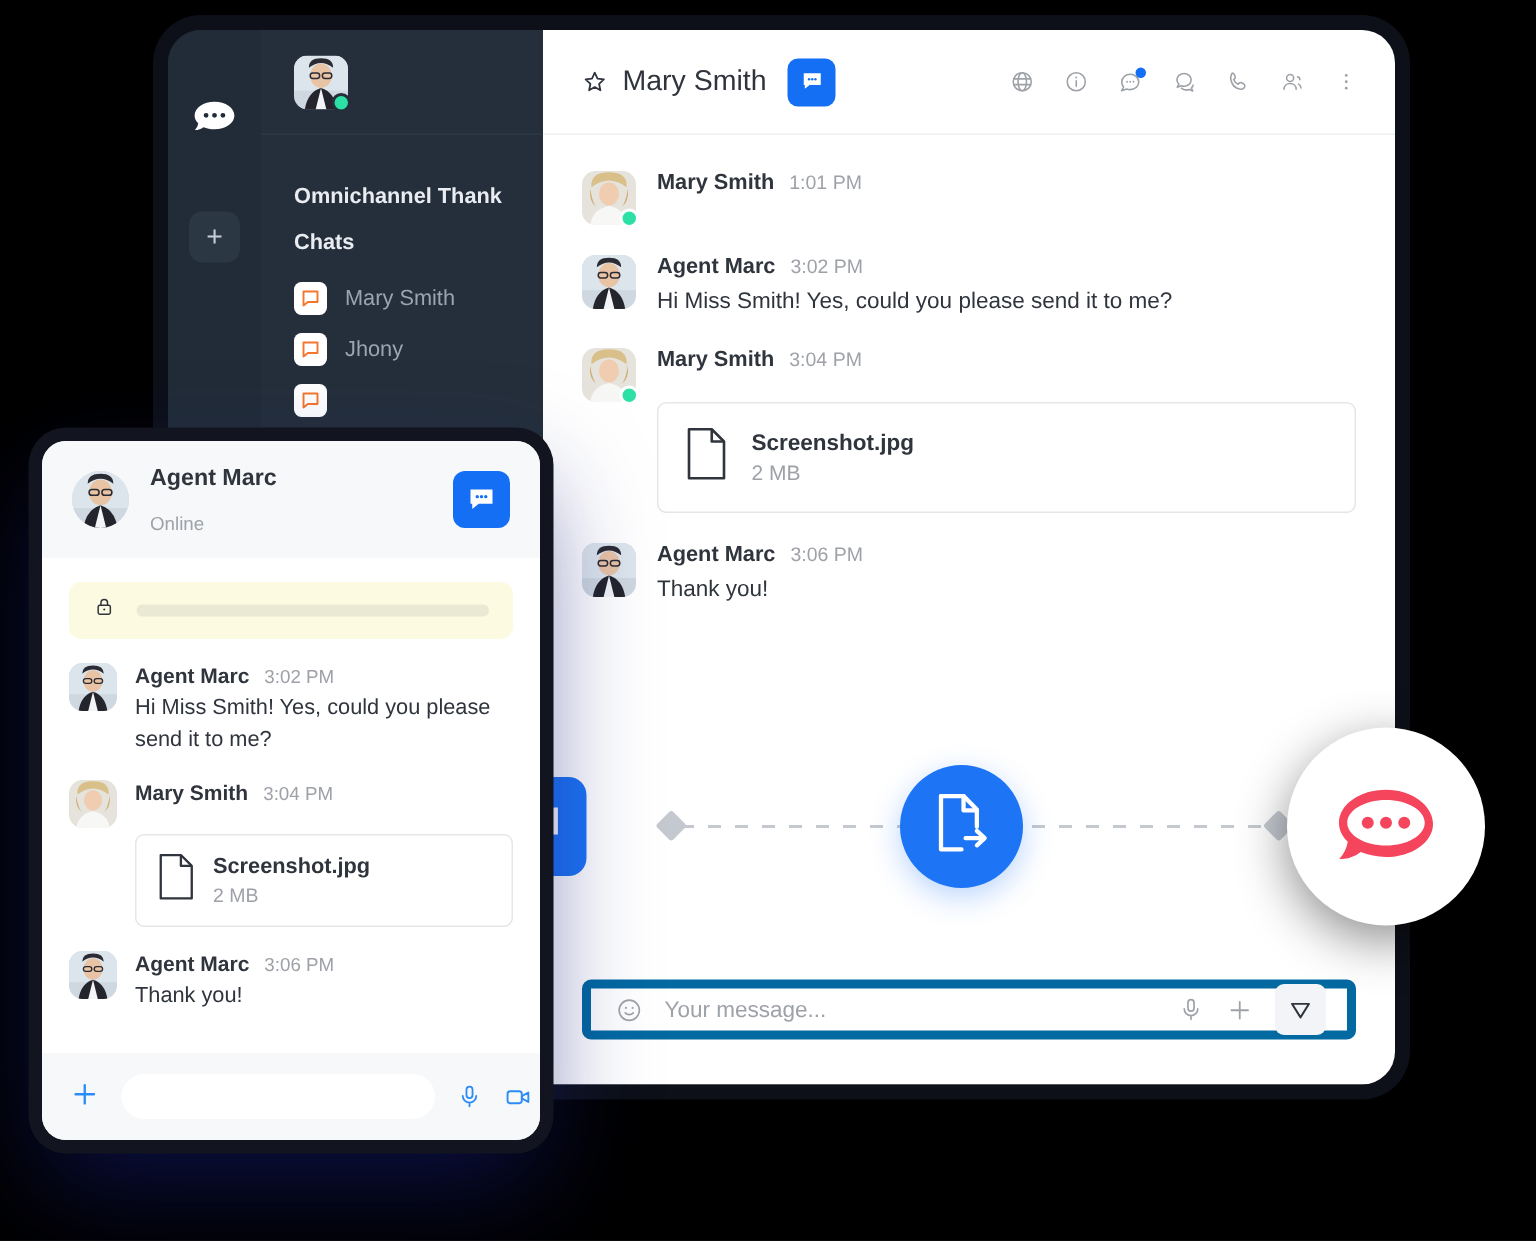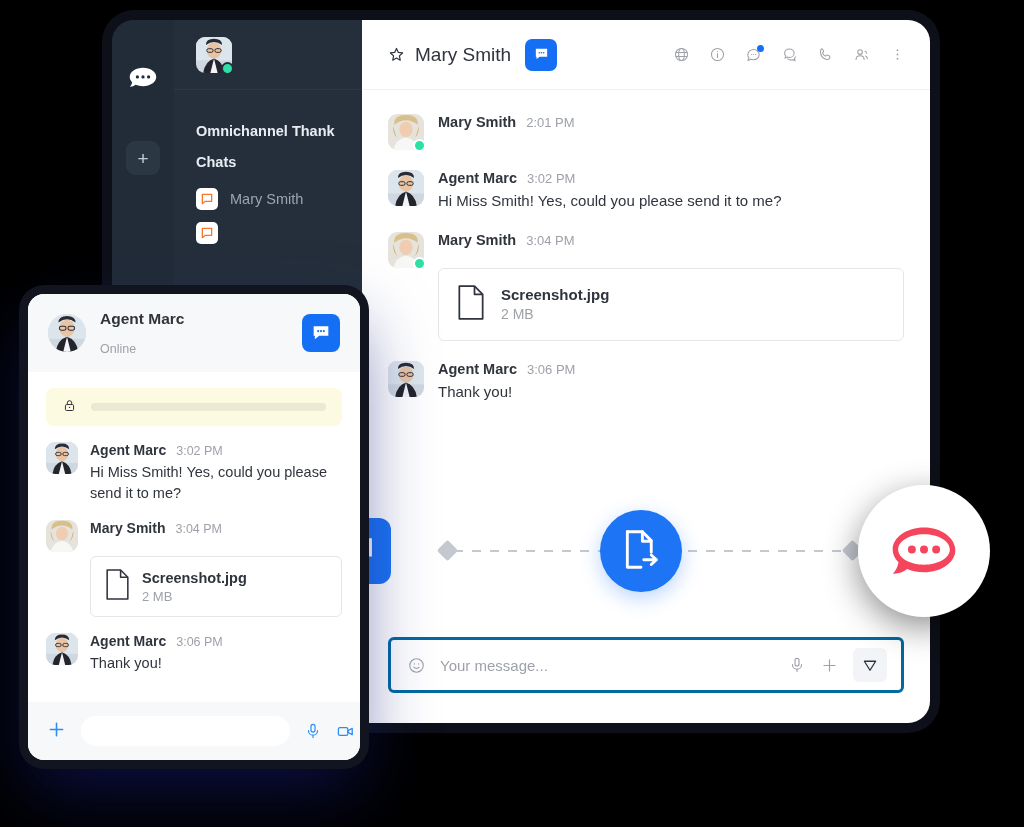--- a/index.html
+++ b/index.html
@@ -90,21 +90,21 @@
     border: 1px solid #E4E7EA; border-radius: 6px;
     padding: 16px 18px; display: flex; align-items: center; gap: 16px;
     max-width: 400px; cursor: pointer; margin-top: 20px;
   }
   .file-card.wide { max-width: none; }
   .file-name { font-size: 15px; font-weight: bold; color: #2F343D; }
   .file-size { font-size: 14px; color: #9EA2A8; margin-top: 3px; }
 
   .composer { padding: 0 26px 30px 26px; flex: none; }
   .composer-box {
-    border: 3px solid #0369a1; border-radius: 6px; height: 56px;
+    border: 6px solid #0369a1; border-radius: 6px; height: 40px;
     display: flex; align-items: center; padding: 0 14px 0 16px; gap: 14px;
   }
   .composer-input {
     flex: 1; border: none; outline: none; font-size: 15px; color: #2F343D;
     font-family: "Liberation Sans", sans-serif; background: transparent;
   }
   .composer-input::placeholder { color: #9EA2A8; }
   .send-btn {
     width: 34px; height: 34px; border-radius: 6px; background: #F2F4F7;
     display: flex; align-items: center; justify-content: center;
@@ -235,20 +235,28 @@
 
       <div class="chat-item">
         <span class="chan-icon">
           <svg viewBox="0 0 24 24" width="14" height="14" fill="none" stroke="#F5762D" stroke-width="2.2" stroke-linejoin="round">
             <path d="M4 4h16v12H9l-5 4z"></path>
           </svg>
         </span>
         <span class="chat-item-label">Mary Smith</span>
       </div>
 
+      <div class="chat-item">
+        <span class="chan-icon">
+          <svg viewBox="0 0 24 24" width="14" height="14" fill="none" stroke="#F5762D" stroke-width="2.2" stroke-linejoin="round">
+            <path d="M4 4h16v12H9l-5 4z"></path>
+          </svg>
+        </span>
+        <span class="chat-item-label">Jhony</span>
+      </div>
 
       <div class="chat-item">
         <span class="chan-icon">
           <svg viewBox="0 0 24 24" width="14" height="14" fill="none" stroke="#F5762D" stroke-width="2.2" stroke-linejoin="round">
             <path d="M4 4h16v12H9l-5 4z"></path>
           </svg>
         </span>
       </div>
     </div>
 
@@ -334,21 +342,21 @@
                 <path d="M6 40 q2 -12 14 -14 q12 2 14 14z" fill="#f7f7f5"></path>
                 <path d="M6 13 q2 12 5 14 q-6 -4 -5 -14z" fill="#cfae74"></path>
                 <path d="M34 13 q-2 12 -5 14 q6 -4 5 -14z" fill="#cfae74"></path>
               </svg>
             </div>
             <div class="dot-online" style="border-color:#fff"></div>
           </div>
           <div class="msg-body">
             <div class="msg-meta">
               <span class="msg-user">Mary Smith</span>
-              <span class="msg-time">2:01 PM</span>
+              <span class="msg-time">1:01 PM</span>
             </div>
           </div>
         </div>
 
         <div class="msg">
           <div class="avatar">
             <div class="img">
               <svg class="ph-face" viewBox="0 0 40 40">
                 <rect width="40" height="40" fill="#cfd8e0"></rect>
                 <rect x="0" y="0" width="40" height="26" fill="#dde5ec"></rect>

